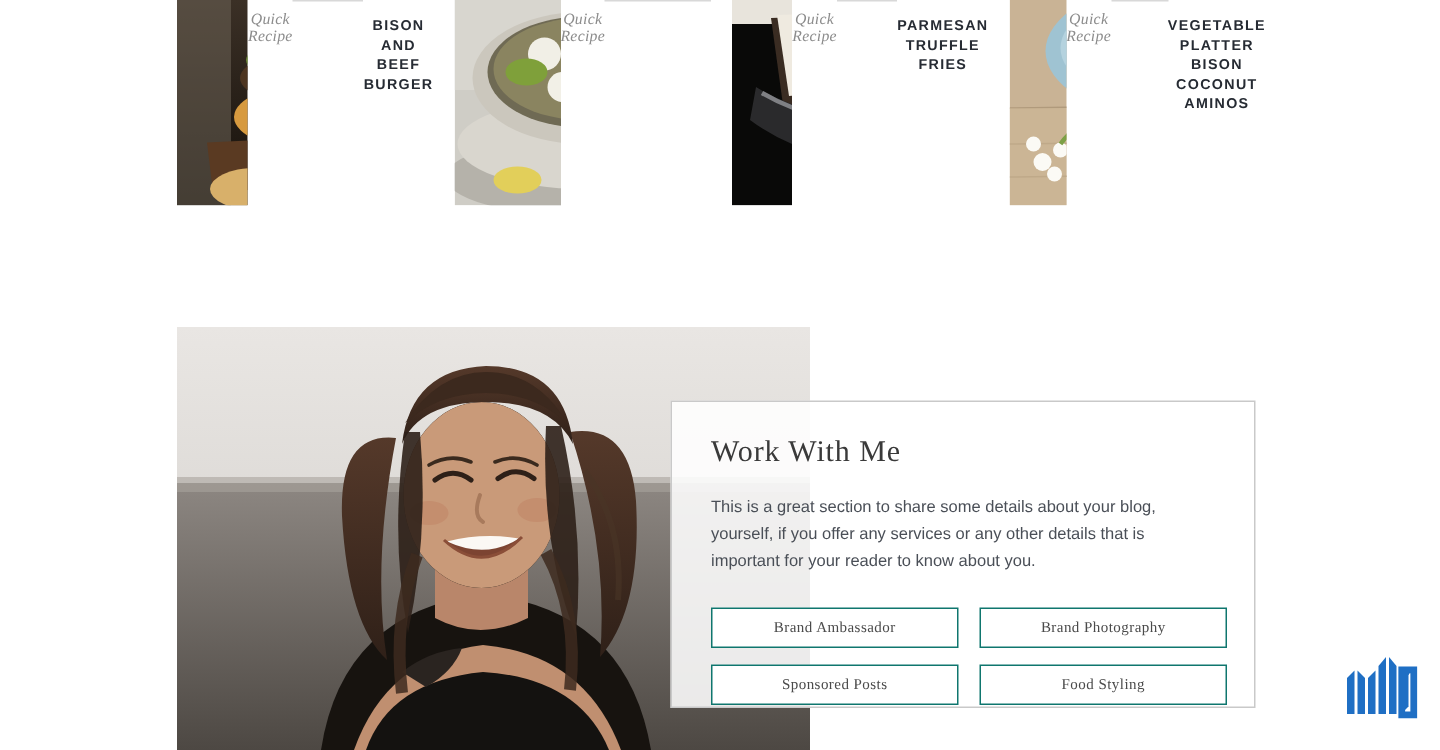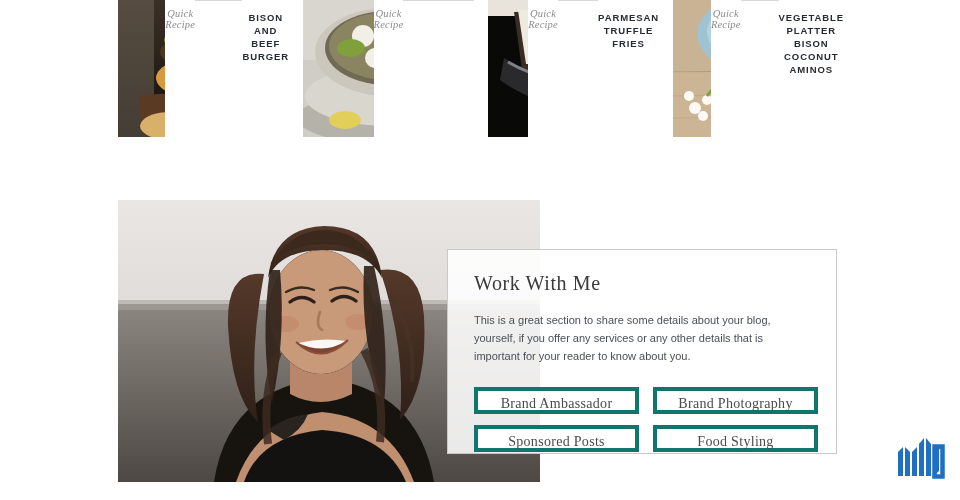--- a/index.html
+++ b/index.html
@@ -66,21 +66,21 @@
     letter-spacing: .9px;
     color: #262b33;
     line-height: 13px;
     padding-top: 11px;
   }
 
   
   .wwm-section {
     position: absolute;
     left: 118px;
-    top: 200px;
+    top: 218px;
     width: 726px;
     height: 282px;
   }
   .portrait {
     position: absolute;
     left: 0;
     top: 0;
     width: 422px;
     height: 282px;
     overflow: hidden;
@@ -128,25 +128,25 @@
   .wwm-buttons {
     display: grid;
     grid-template-columns: 165px 165px;
     column-gap: 14px;
     row-gap: 11px;
   }
   .wwm-btn {
     box-sizing: border-box;
     height: 27px;
     line-height: 25px;
-    border: 4px solid #0f766e;
+    border: 1px solid #0f766e;
     background: #ffffff;
     text-align: center;
     font-family: "Liberation Serif", serif;
-    font-size: 14px;
+    font-size: 10px;
     color: #4a4a4a;
     letter-spacing: .3px;
     cursor: pointer;
   }
 
   
   .logo {
     position: absolute;
     right: 12px;
     bottom: 14px;

